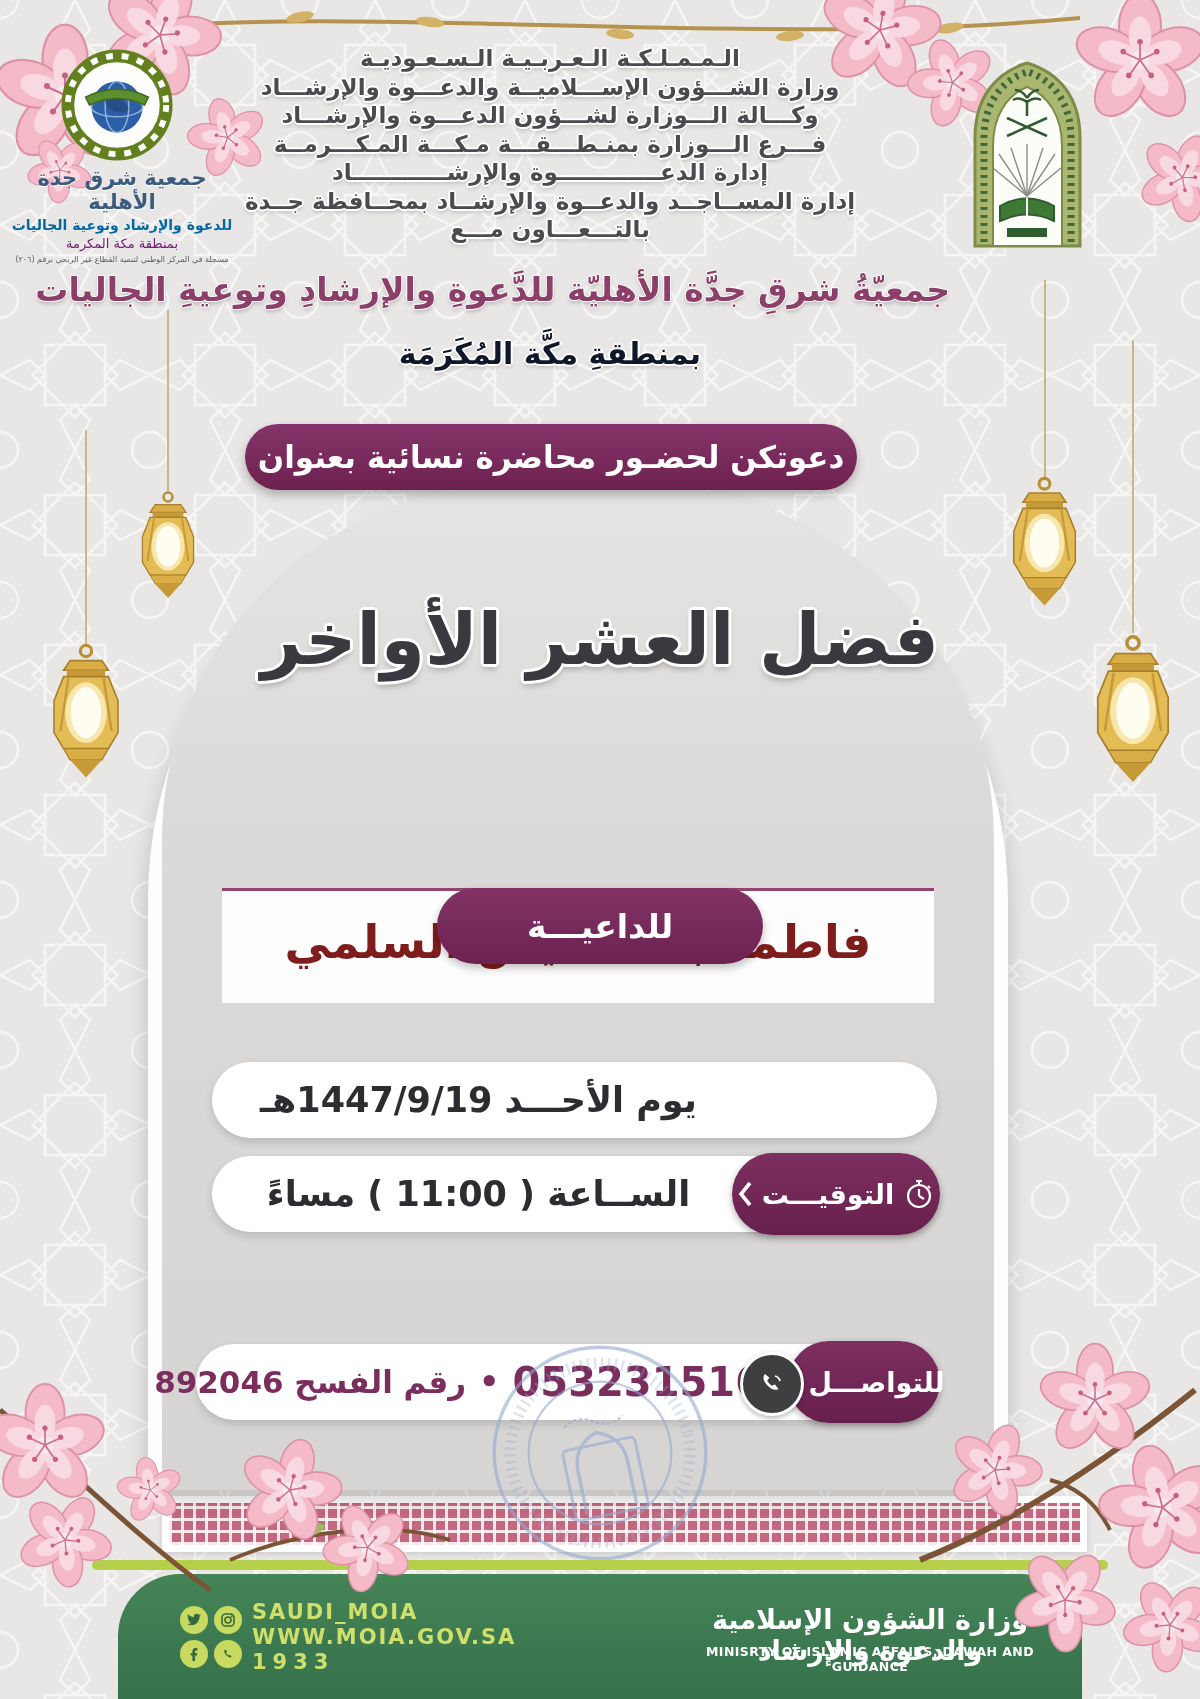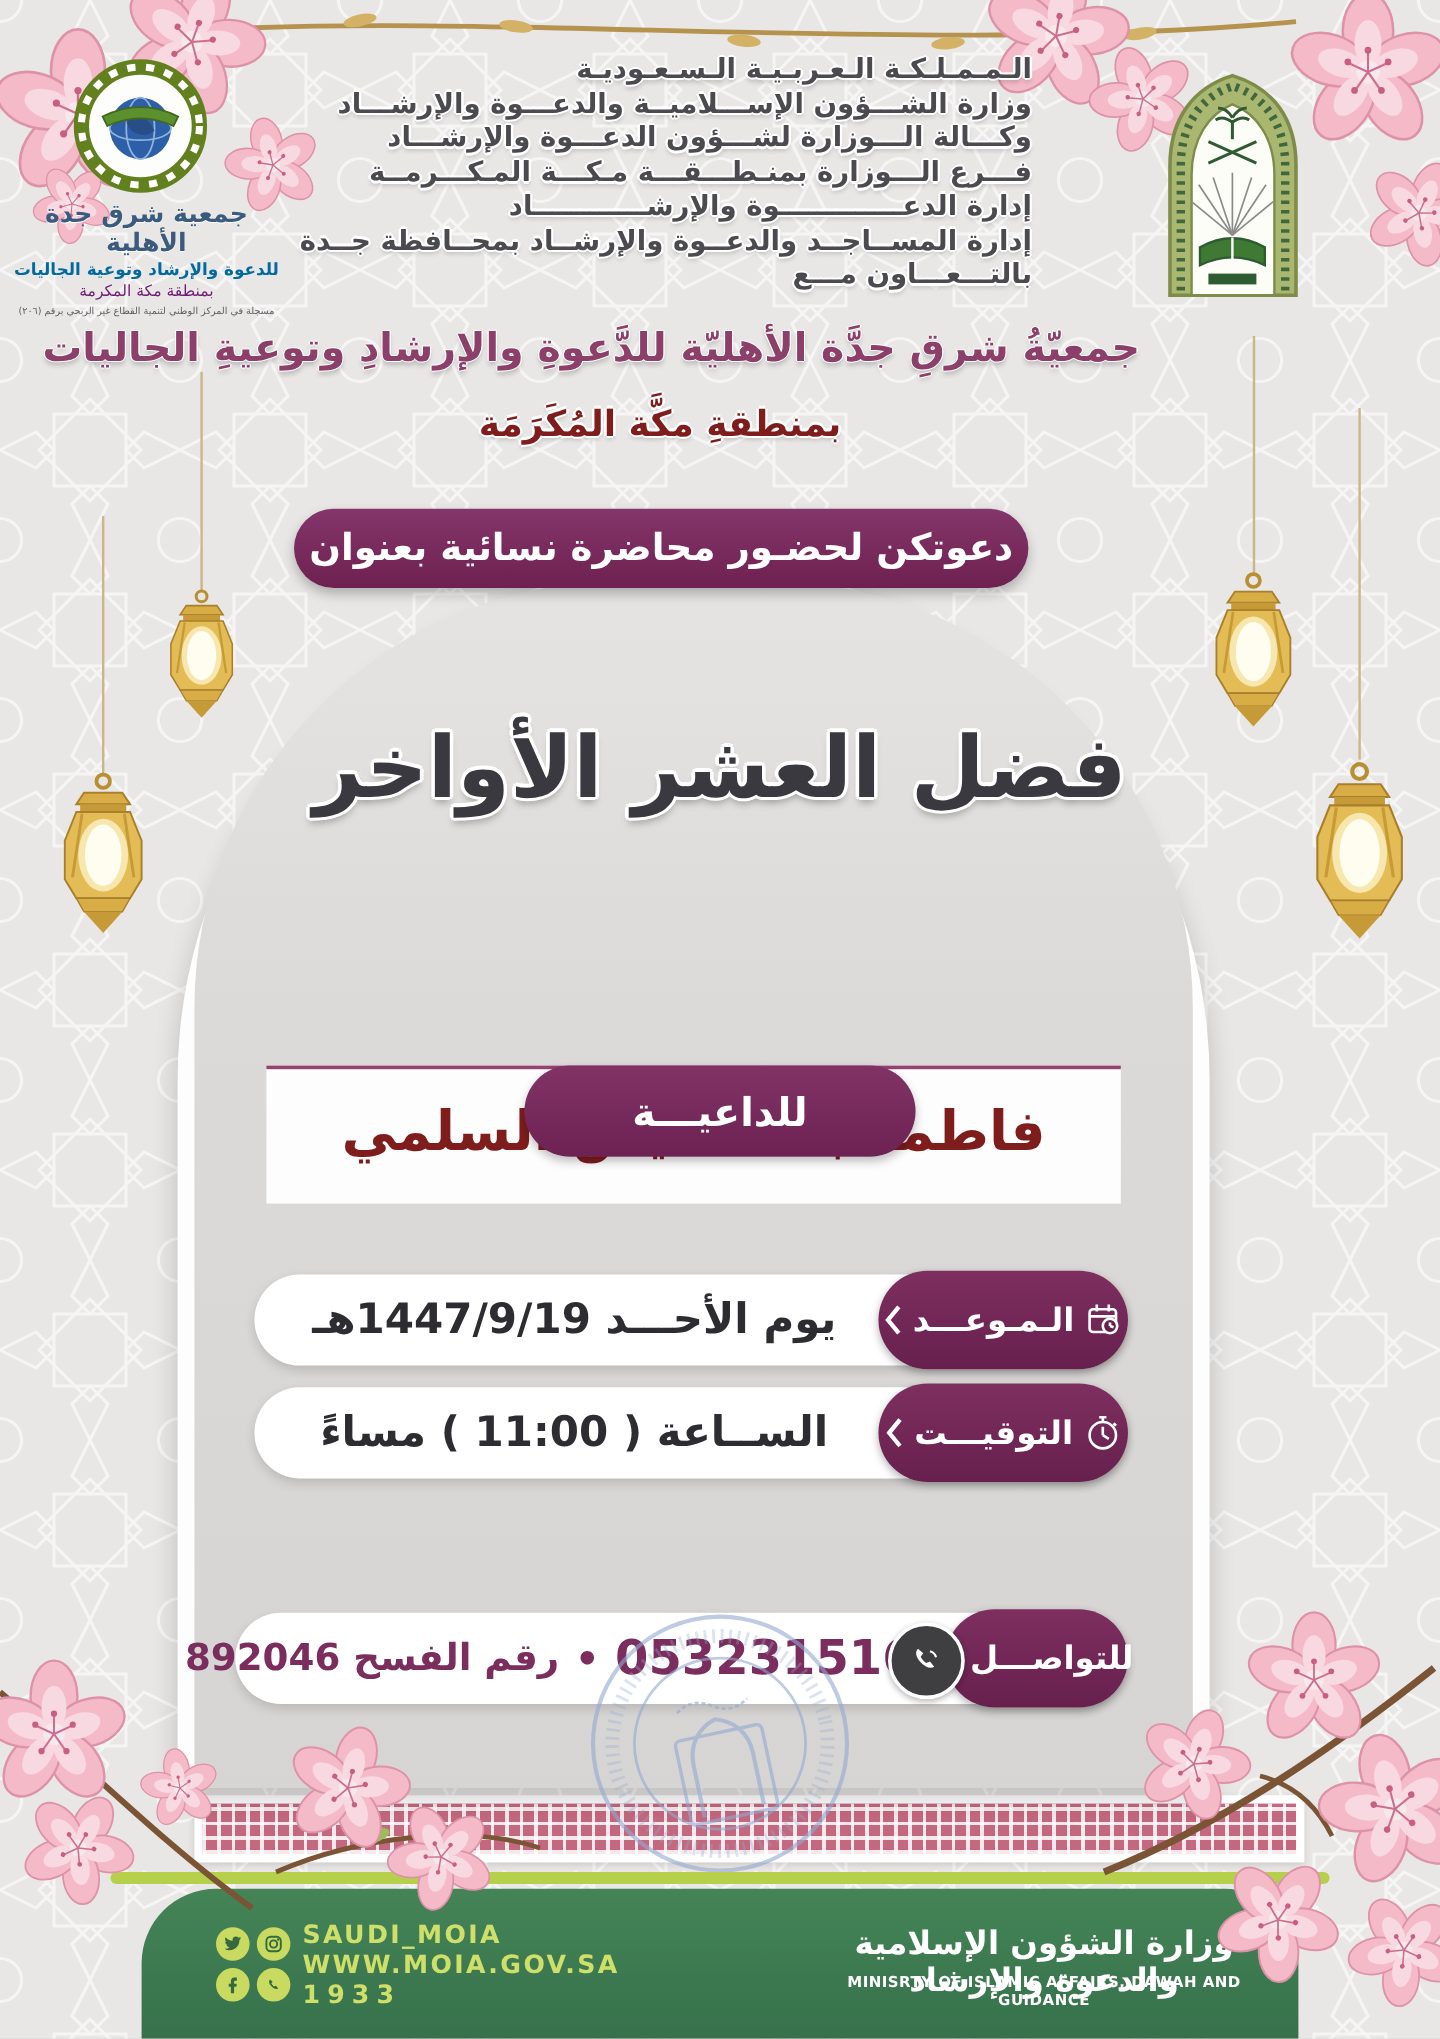--- a/index.html
+++ b/index.html
@@ -1,26 +1,26 @@
 <!DOCTYPE html>
 <html lang="ar"><head>
 <meta charset="utf-8">
 <style>
   html,body{margin:0;padding:0;background:#cfcdcb;}
   .poster{position:relative;width:1200px;height:1699px;margin:0 auto;overflow:hidden;
           background:#e9e7e5;font-family:"DejaVu Sans",sans-serif;}
   
-  .org-block{position:absolute;top:44px;left:240px;width:620px;text-align:right;direction:rtl;z-index:3;}
+  .org-block{position:absolute;top:44px;left:240px;width:620px;text-align:center;direction:rtl;z-index:3;}
   .org-line{font-size:23px;font-weight:bold;color:#4a4a4f;line-height:28.5px;white-space:nowrap;
     text-shadow:-2px 0 #fff,2px 0 #fff,0 -2px #fff,0 2px #fff,-1px -1px #fff,1px 1px #fff,1px -1px #fff,-1px 1px #fff,0 3px 4px rgba(0,0,0,.22);}
   .coop-org{position:absolute;top:270px;left:150px;width:800px;text-align:center;direction:rtl;z-index:3;
     font-size:33px;font-weight:bold;color:#8c3f68;white-space:nowrap;
     text-shadow:-1px 0 #fff,1px 0 #fff,0 -1px #fff,0 1px #fff,0 3px 4px rgba(0,0,0,.2);}
   .coop-region{position:absolute;top:336px;left:300px;width:500px;text-align:center;direction:rtl;z-index:3;
-    font-size:30px;font-weight:bold;color:#7f1d1d;
+    font-size:30px;font-weight:bold;color:#0f172a;
     text-shadow:-2px 0 #fff,2px 0 #fff,0 -2px #fff,0 2px #fff,0 3px 4px rgba(0,0,0,.2);}
   
   .banner{position:absolute;left:245px;top:424px;width:612px;height:66px;background:linear-gradient(180deg,#84356a,#6e2150);
     border-radius:34px;z-index:3;display:flex;align-items:center;justify-content:center;
     box-shadow:0 5px 10px rgba(0,0,0,.25);}
   .banner span{color:#fff;font-size:31px;font-weight:bold;direction:rtl;}
   
   .arch{position:absolute;left:148px;top:470px;width:860px;height:1020px;background:#fdfdfd;
     border-radius:430px 430px 0 0;z-index:2;box-shadow:0 10px 22px rgba(0,0,0,.18);}
   .meander{background-color:#c4687f;background-image:
@@ -294,39 +294,20 @@
 
   <div class="name-strip">
     <div class="speaker-name">فاطمة بنت عايض السلمي</div>
   </div>
   <div class="speaker-badge">
     <span>للداعيـــة</span>
   </div>
 
   <div class="row" style="top:1062px">
     <div class="row-value">يوم الأحـــد 1447/9/19هـ</div>
-    <div class="row-label">
-      <span class="lbl-icon">
-        <svg width="32" height="32" viewBox="0 0 32 32" fill="none" stroke="#fff" stroke-width="2.2">
-          <rect x="4" y="7" width="22" height="19" rx="3"></rect>
-            <line x1="10" y1="3" x2="10" y2="9"></line>
-          <line x1="20" y1="3" x2="20" y2="9"></line>
-            <line x1="4" y1="13" x2="26" y2="13"></line>
-          <circle cx="21" cy="21" r="6" fill="#67204e"></circle>
-            <line x1="21" y1="18" x2="21" y2="21"></line>
-            <line x1="21" y1="21" x2="24" y2="22"></line>
-        </svg>
-      </span>
-      <span class="lbl-text">الـمـوعـــد</span>
-      <span class="lbl-chev">
-        <svg width="16" height="28" viewBox="0 0 16 28" fill="none" stroke="#fff" stroke-width="3.6">
-            <polyline points="13,3 4,14 13,25"></polyline>
-          </svg>
-      </span>
-    </div>
   </div>
 
   <div class="row" style="top:1156px">
     <div class="row-value">الســاعة ( 11:00 ) مساءً</div>
     <div class="row-label">
       <span class="lbl-icon">
         <svg width="32" height="32" viewBox="0 0 32 32" fill="none" stroke="#fff" stroke-width="2.2">
           <circle cx="16" cy="18" r="11"></circle>
             <line x1="13" y1="3" x2="19" y2="3"></line>
             <line x1="16" y1="3" x2="16" y2="7"></line>

